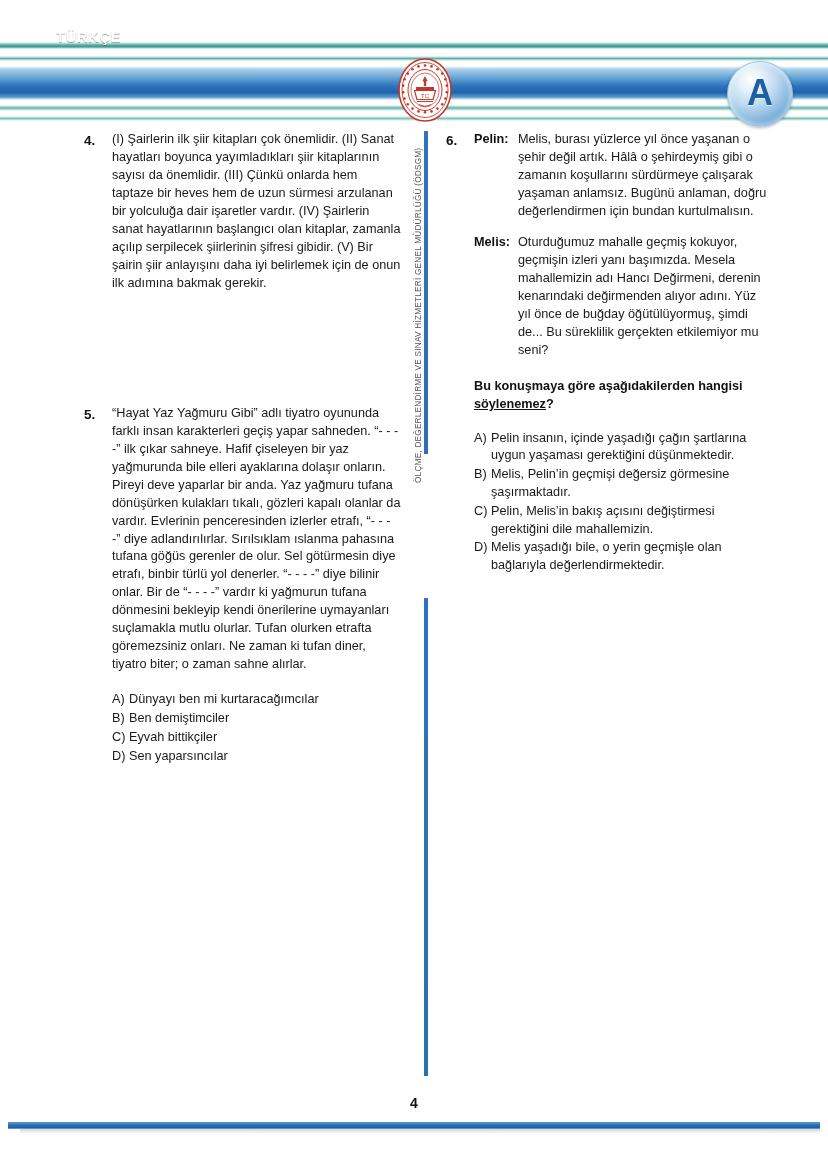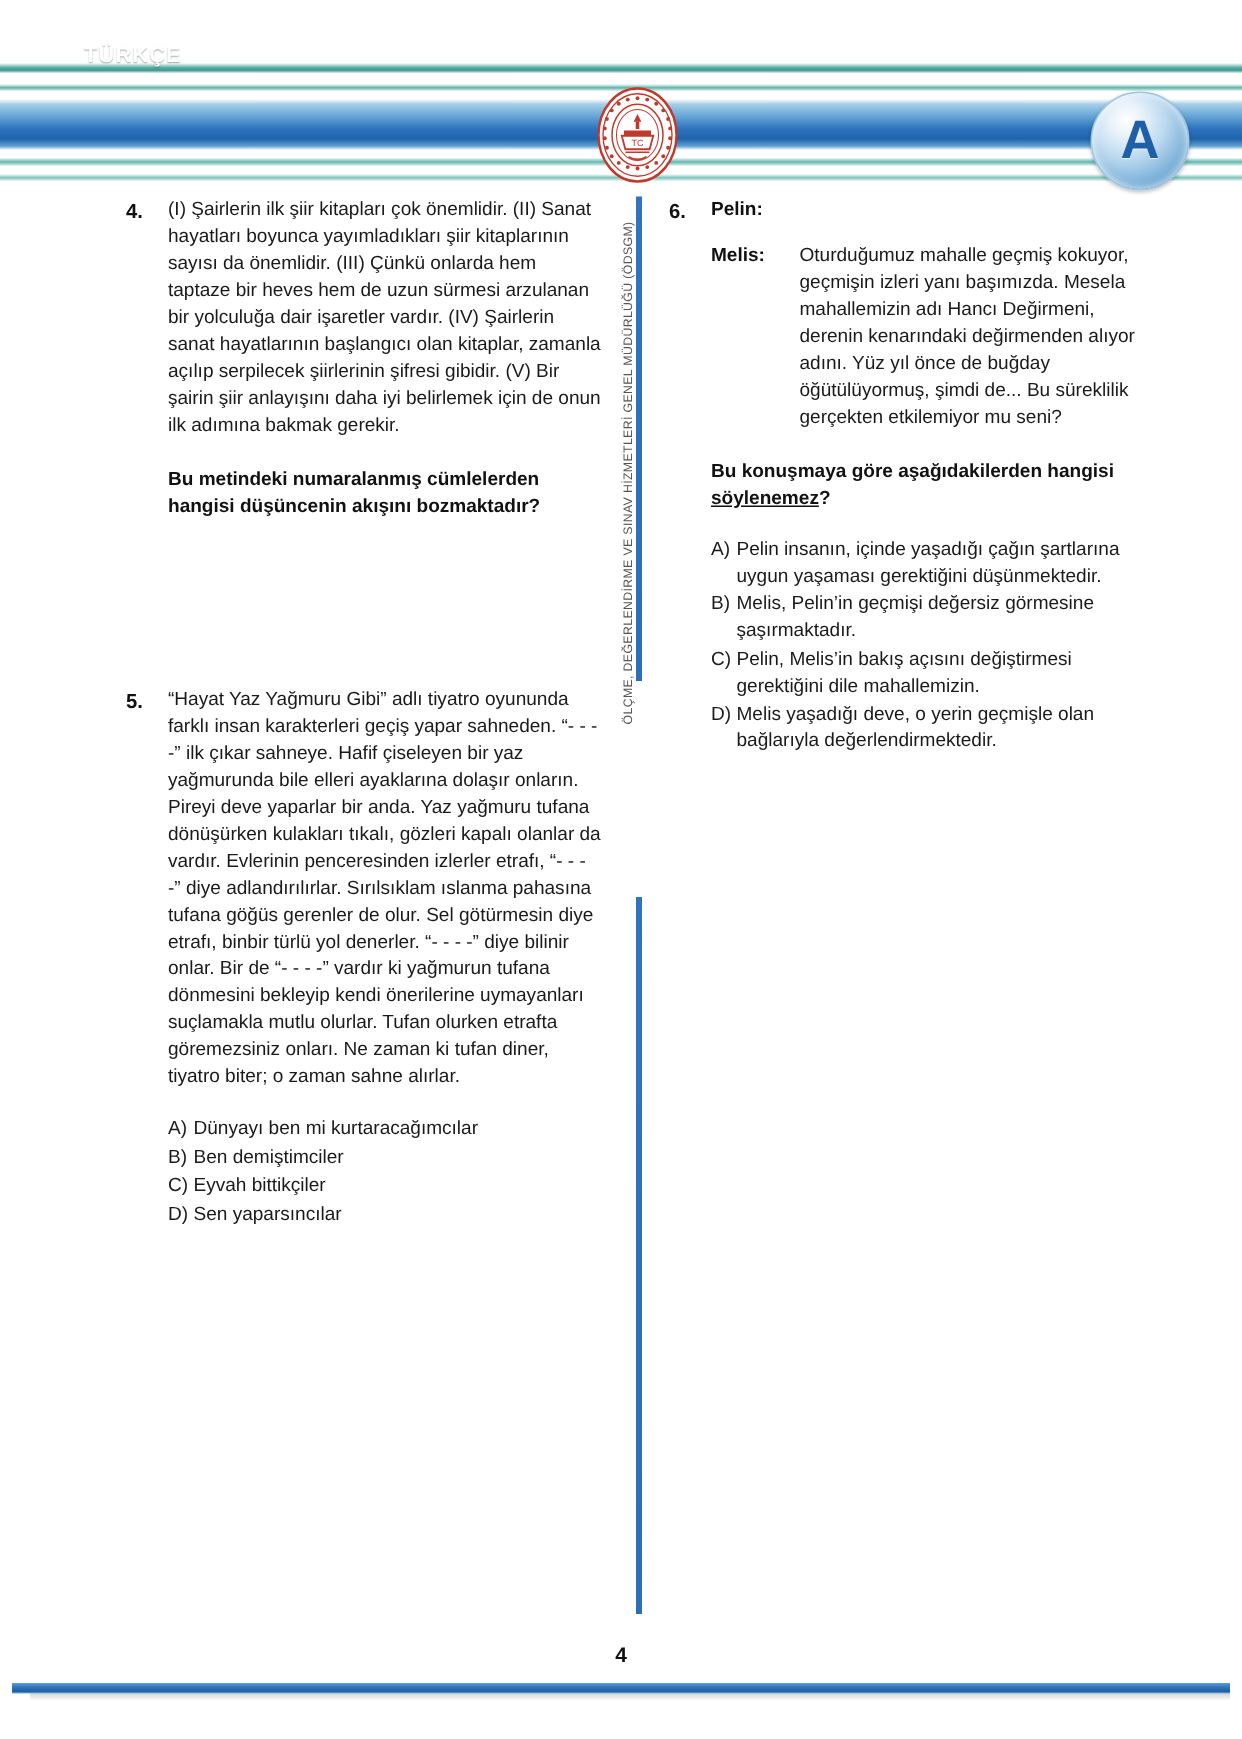--- a/index.html
+++ b/index.html
@@ -209,21 +209,20 @@
     flex: 0 0 17px;
     width: 17px;
   }
   .options-stacked .opt-text { flex: 1 1 auto; }
 
   
   .dialogue-line {
     display: flex;
     align-items: flex-start;
     margin-bottom: 13px;
-    gap: 15px;
   }
   .speaker {
     flex: 0 0 44px;
     width: 44px;
     font-size: 12.7px;
     font-weight: bold;
     line-height: 1.415;
     color: #111111;
     text-align: left;
   }
@@ -325,21 +324,20 @@
   <div class="col-divider-2"></div>
   <div class="vertical-agency">ÖLÇME, DEĞERLENDİRME VE SINAV HİZMETLERİ GENEL MÜDÜRLÜĞÜ (ÖDSGM)</div>
 
   <div class="col-left">
 
     <div class="question">
       <div class="q-row">
         <div class="q-num">4.</div>
         <div class="q-body">
           <p class="passage">(I) Şairlerin ilk şiir kitapları çok önemlidir. (II) Sanat hayatları boyunca yayımladıkları şiir kitaplarının sayısı da önemlidir. (III) Çünkü onlarda hem taptaze bir heves hem de uzun sürmesi arzulanan bir yolculuğa dair işaretler vardır. (IV) Şairlerin sanat hayatlarının başlangıcı olan kitaplar, zamanla açılıp serpilecek şiirlerinin şifresi gibidir. (V) Bir şairin şiir anlayışını daha iyi belirlemek için de onun ilk adımına bakmak gerekir.</p>
-          <p class="stem">Bu metindeki numaralanmış cümlelerden hangisi düşüncenin akışını bozmaktadır?</p>
         </div>
       </div>
     </div>
 
     <div class="question" style="margin-top:112px;">
       <div class="q-row">
         <div class="q-num">5.</div>
         <div class="q-body">
           <p class="passage">“Hayat Yaz Yağmuru Gibi” adlı tiyatro oyununda farklı insan karakterleri geçiş yapar sahneden. “- - - -” ilk çıkar sahneye. Hafif çiseleyen bir yaz yağmurunda bile elleri ayaklarına dolaşır onların. Pireyi deve yaparlar bir anda. Yaz yağmuru tufana dönüşürken kulakları tıkalı, gözleri kapalı olanlar da vardır. Evlerinin penceresinden izlerler etrafı, “- - - -” diye adlandırılırlar. Sırılsıklam ıslanma pahasına tufana göğüs gerenler de olur. Sel götürmesin diye etrafı, binbir türlü yol denerler. “- - - -” diye bilinir onlar. Bir de “- - - -” vardır ki yağmurun tufana dönmesini bekleyip kendi önerilerine uymayanları suçlamakla mutlu olurlar. Tufan olurken etrafta göremezsiniz onları. Ne zaman ki tufan diner, tiyatro biter; o zaman sahne alırlar.</p>
           <div class="options-stacked">
@@ -368,20 +366,21 @@
 
   <div class="col-right">
 
     <div class="question">
       <div class="q-row">
         <div class="q-num">6.</div>
         <div class="q-body">
 
           <div class="dialogue-line">
             <div class="speaker">Pelin:</div>
+            <div class="speech">Melis, burası yüzlerce yıl önce yaşanan o şehir değil artık. Hâlâ o şehirdeymiş gibi o zamanın koşullarını sürdürmeye çalışarak yaşaman anlamsız. Bugünü anlaman, doğru değerlendirmen için bundan kurtulmalısın.</div>
           </div>
 
           <div class="dialogue-line">
             <div class="speaker">Melis:</div>
             <div class="speech">Oturduğumuz mahalle geçmiş kokuyor, geçmişin izleri yanı başımızda. Mesela mahallemizin adı Hancı Değirmeni, derenin kenarındaki değirmenden alıyor adını. Yüz yıl önce de buğday öğütülüyormuş, şimdi de... Bu süreklilik gerçekten etkilemiyor mu seni?</div>
           </div>
 
           <p class="stem"><span>Bu konuşmaya göre aşağıdakilerden hangisi </span><u>söylenemez</u><span>?</span></p>
 
           <div class="options-stacked">
@@ -392,21 +391,21 @@
             <div class="opt">
               <span class="opt-letter">B)</span>
               <span class="opt-text">Melis, Pelin’in geçmişi değersiz görmesine şaşırmaktadır.</span>
             </div>
             <div class="opt">
               <span class="opt-letter">C)</span>
               <span class="opt-text">Pelin, Melis’in bakış açısını değiştirmesi gerektiğini dile mahallemizin.</span>
             </div>
             <div class="opt">
               <span class="opt-letter">D)</span>
-              <span class="opt-text">Melis yaşadığı deve, o yerin geçmişle olan bağlarıyla değerlendirmektedir.</span>
+              <span class="opt-text">Melis yaşadığı bile, o yerin geçmişle olan bağlarıyla değerlendirmektedir.</span>
             </div>
           </div>
 
         </div>
       </div>
     </div>
 
   </div>
 
   <div class="page-number">4</div>

